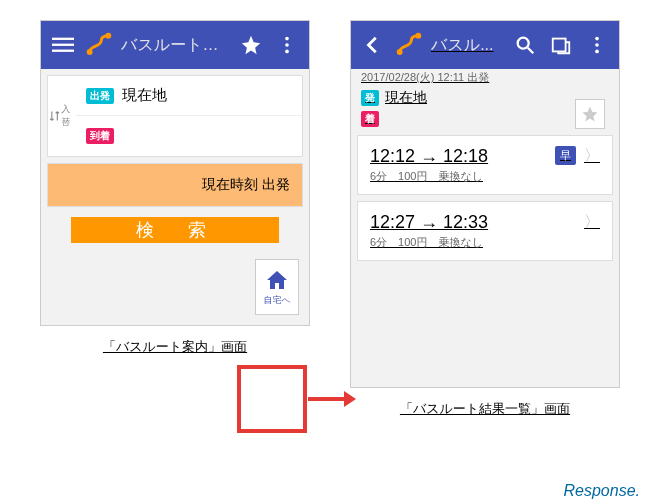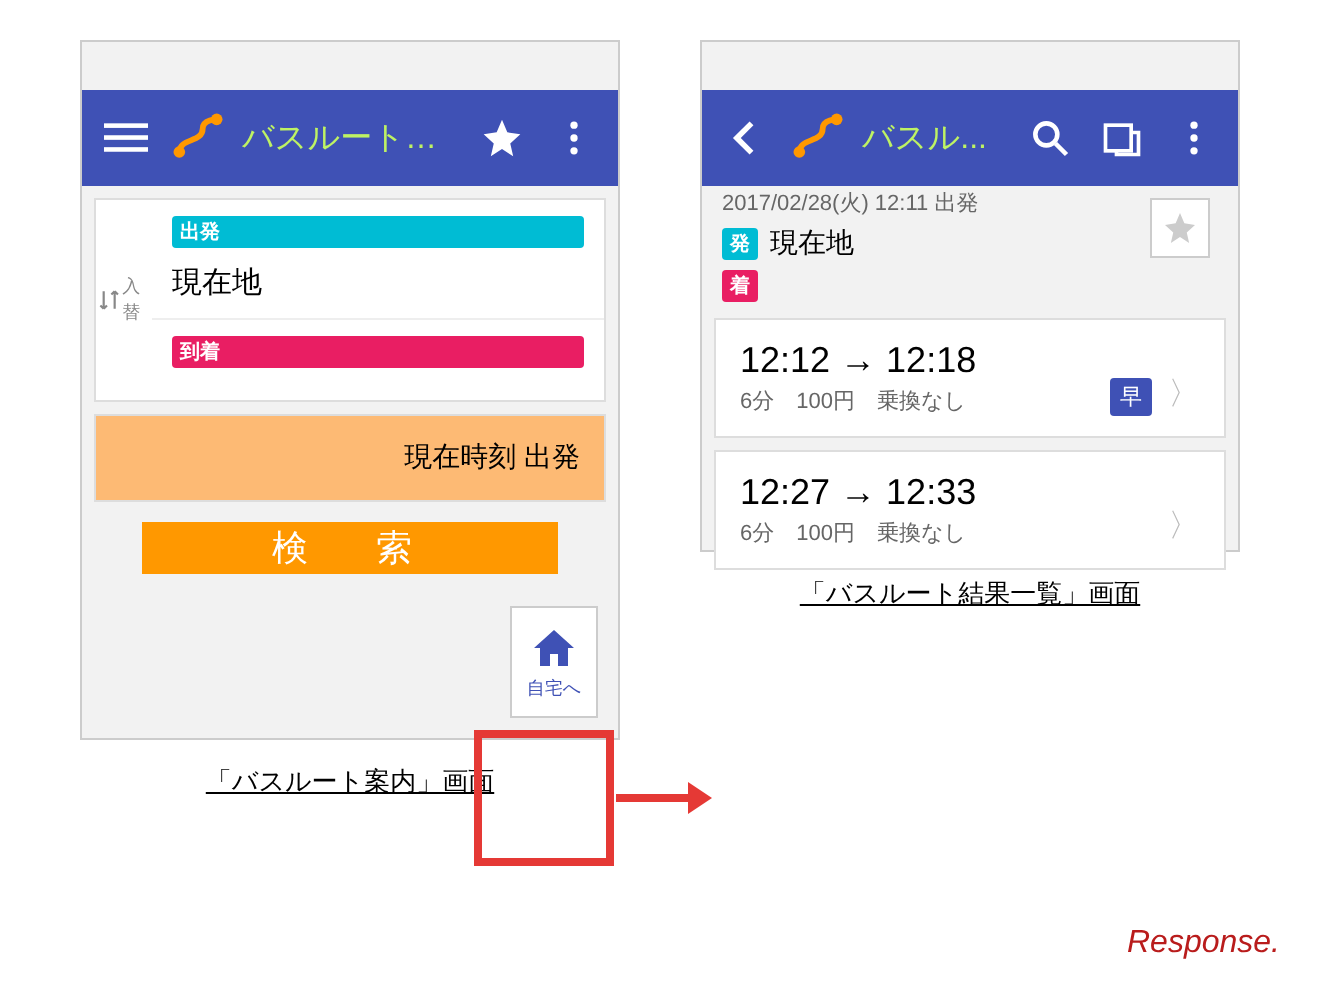--- a/index.html
+++ b/index.html
@@ -1,25 +1,25 @@
 <!DOCTYPE html>
 <html><head>
 <meta charset="utf-8">
 <style>
 * { box-sizing: border-box; margin: 0; padding: 0; font-family: "Hiragino Sans", "Meiryo", sans-serif; }
 body { background: #fff; width: 660px; height: 500px; position: relative; }
 .container { display: flex; gap: 40px; padding: 20px; align-items: flex-start; justify-content: center; }
 .phone { width: 270px; border: 1px solid #ccc; background: #f2f2f2; position: relative; }
-.appbar { background: #3f51b5; color: #bef264; height: 48px; display: flex; align-items: center; padding: 0 8px; gap: 8px; margin-top: 24px; }
+.appbar { background: #3f51b5; color: #e5e5e5; height: 48px; display: flex; align-items: center; padding: 0 8px; gap: 8px; }
 .appbar .title { flex: 1; font-size: 16px; font-weight: 500; white-space: nowrap; overflow: hidden; text-overflow: ellipsis; }
 .icon-btn { width: 28px; height: 28px; display: flex; align-items: center; justify-content: center; cursor: pointer; }
 .icon-svg { width: 22px; height: 22px; }
 .route-icon { width: 28px; height: 28px; }
 .card { background: #fff; margin: 6px; border: 1px solid #ddd; }
-.od-row { display: flex; padding: 8px 10px; border-bottom: 1px solid #eee; min-height: 40px; gap: 8px; flex-direction: column; }
+.od-row { display: flex; align-items: center; padding: 8px 10px; border-bottom: 1px solid #eee; min-height: 40px; gap: 8px; }
 .od-row:last-child { border-bottom: none; }
 .badge { font-size: 10px; color: #fff; padding: 1px 4px; border-radius: 2px; font-weight: bold; }
 .badge.dep { background: #00bcd4; }
 .badge.arr { background: #e91e63; }
 .od-text { font-size: 15px; }
 .swap-col { display: flex; flex-direction: row; align-items: center; justify-content: center; width: 28px; color: #888; font-size: 9px; padding: 4px 0; }
 .od-wrap { display: flex; }
 .od-main { flex: 1; }
 .option-row { background: #fdba74; margin: 6px; padding: 12px; text-align: right; font-size: 14px; border: 1px solid #ddd; }
 .search-btn { background: #ff9800; color: #fff; margin: 10px 30px; padding: 1px; text-align: center; font-size: 18px; letter-spacing: 8px; cursor: pointer; }
@@ -27,27 +27,27 @@
 .shortcut { background: #fff; border: 1px solid #ccc; width: 44px; height: 56px; display: flex; flex-direction: column; align-items: center; justify-content: center; font-size: 9px; color: #3f51b5; gap: 2px; }
 .shortcut svg { width: 24px; height: 24px; }
 .highlight-box { position: absolute; border: 4px solid #e53935; pointer-events: none; }
 .arrow { position: absolute; color: #e53935; font-size: 32px; font-weight: bold; }
 .caption { text-align: center; font-size: 13px; text-decoration: underline; margin-top: 12px; }
 .col { display: flex; flex-direction: column; align-items: center; }
 
 .meta-row { font-size: 11px; color: #666; padding: 1px 10px 2px; }
 .od-compact { font-size: 14px; display: flex; align-items: center; gap: 6px; padding: 2px 10px; }
 .star-box { border: 1px solid #ccc; width: 30px; height: 30px; display: flex; align-items: center; justify-content: center; color: #aaa; position: absolute; right: 14px; top: 78px; background: #fff; }
-.result { background: #fff; margin: 6px; padding: 10px 12px; border: 1px solid #ddd; display: flex; align-items: flex-end; gap: 8px; }
+.result { background: #fff; margin: 6px; padding: 10px 12px; border: 1px solid #ddd; display: flex; align-items: flex-start; gap: 8px; }
 .result-main { flex: 1; }
 .times { font-size: 18px; font-weight: 500; }
 .sub { font-size: 11px; color: #666; margin-top: 2px; }
 .tag-fast { background: #3f51b5; color: #fff; font-size: 11px; padding: 2px 5px; border-radius: 2px; }
 .chev { color: #bbb; font-size: 16px; }
-.watermark { position: absolute; right: 20px; bottom: 19px; font-size: 16px; color: #b91c1c; font-style: italic; pointer-events: none; margin-left: 41px; }
+.watermark { position: absolute; right: 20px; bottom: 0; font-size: 16px; color: #0369a1; font-style: italic; pointer-events: none; margin-left: 41px; }
 </style>
 </head>
 <body>
 
 <div class="container">
 
   <div class="col">
     <div class="phone">
       <div class="appbar">
         <div class="icon-btn">
@@ -106,21 +106,21 @@
           <span>自宅へ</span>
         </div>
       </div>
 
       <div class="highlight-box" style="left:196px; top:344px; width:70px; height:68px;"></div>
     </div>
     <div class="caption">「バスルート案内」画面</div>
   </div>
 
   <div class="col">
-    <div class="phone" style="height:256px; position:relative;">
+    <div class="phone" style="height:368px; position:relative;text-decoration:underline;">
       <div class="appbar">
         <div class="icon-btn">
           <svg class="icon-svg" viewBox="0 0 24 24" fill="none" stroke="#fff" stroke-width="3">
               <path d="M15 4l-8 8 8 8"></path>
             </svg>
         </div>
         <svg class="route-icon" viewBox="0 0 24 24">
             <path d="M4 18 C4 12 14 14 14 8 C14 4 20 4 20 4" stroke="#ff9800" stroke-width="2.5" fill="none"></path>
             <circle cx="4" cy="18" r="2.5" fill="#ff9800"></circle>
             <circle cx="20" cy="4" r="2.5" fill="#ff9800"></circle>

